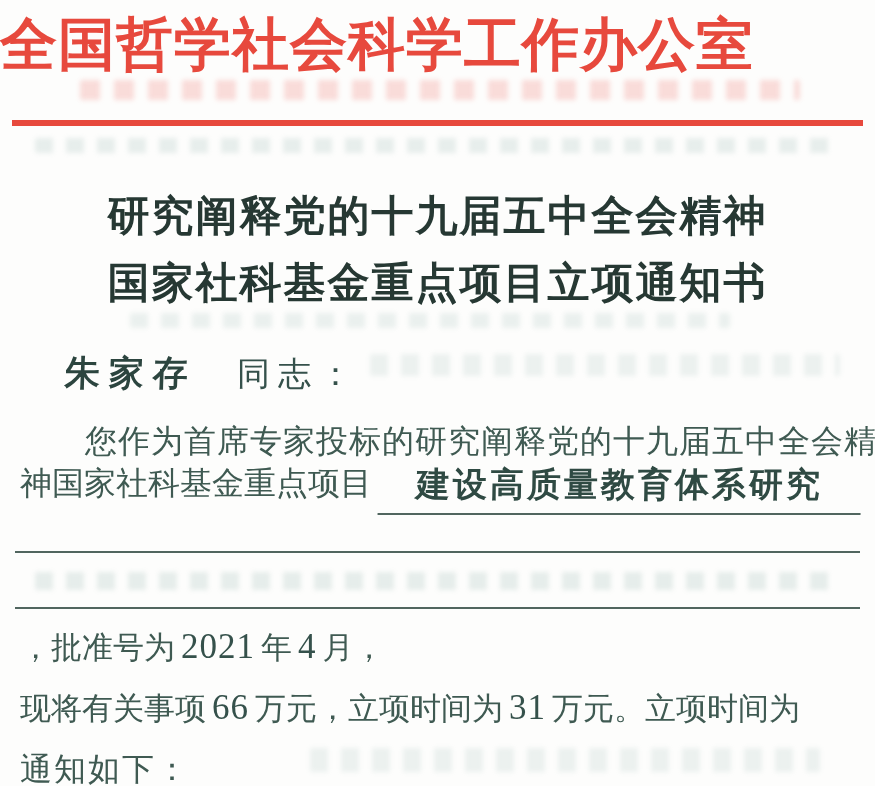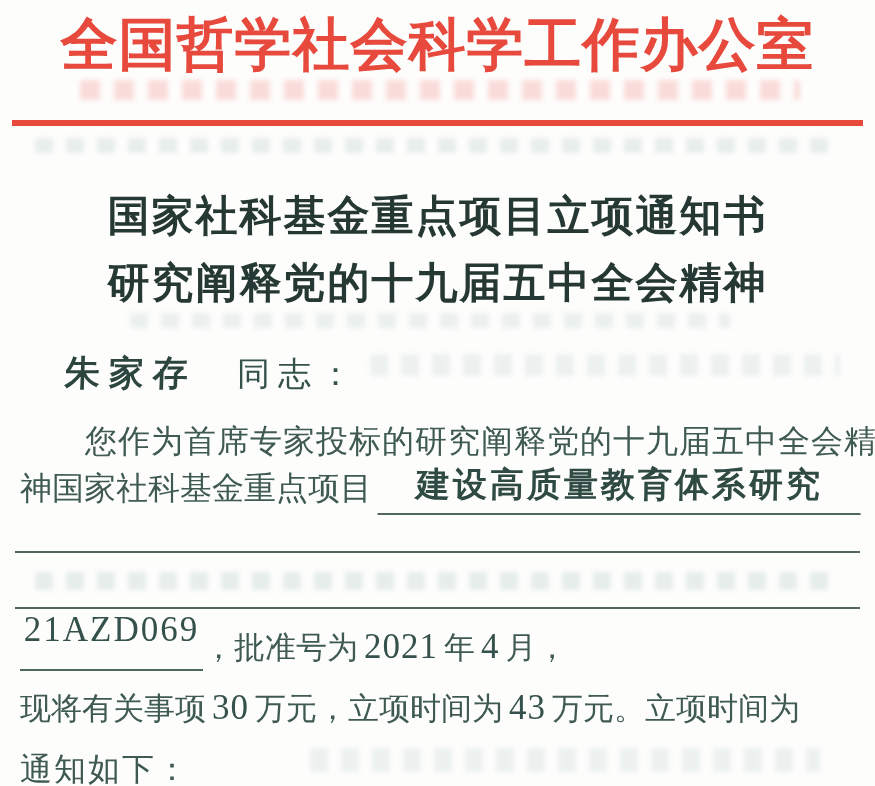--- a/index.html
+++ b/index.html
@@ -10,21 +10,20 @@
     overflow:hidden;
   }
   .page {
     position:relative; width:875px; height:786px;
     background:#fdfdfc;
   }
 
   
   .letterhead {
     position:absolute; top:8px; left:0; width:100%;
-    text-align:center;
     font-size:57px; font-weight:bold; letter-spacing:1px;
     line-height:74px;
   }
   .red-rule {
     position:absolute; top:120px; left:12px; width:851px; height:6px;
   }
 
   
   .doc-title {
     position:absolute; top:183px; left:0; width:100%;
@@ -45,21 +44,21 @@
   }
   .salutation { letter-spacing:8px; }
 
   
   .body-text { color:#3f5a52; font-size:32px; white-space:nowrap; }
 
   .para-line1 { position:absolute; top:420px; left:85px; letter-spacing:1px; }
 
   .para-line2 {
     position:absolute; top:462px; left:20px; right:14px;
-    display:flex; align-items:center;
+    display:flex; align-items:flex-start;
   }
   .blank-project {
     flex:1; margin-left:6px;
     border-bottom:2px solid #51665f;
     text-align:center;
     font-weight:bold; font-size:34px; letter-spacing:3px;
     color:#2f4a43; padding-bottom:5px;
     display:inline-block; transform:skewX(-1deg);
   }
 
@@ -115,45 +114,45 @@
 
 <div class="page">
 
   <div class="letterhead" style="color: rgb(231, 73, 61);">全国哲学社会科学工作办公室</div>
 
   <div class="ghost ghost-pink g-a"></div>
   <div class="red-rule" style="background: rgb(231, 73, 61);"></div>
   <div class="ghost g-b"></div>
 
   <div class="doc-title">
+    <div>研究阐释党的十九届五中全会精神</div>
     <div>国家社科基金重点项目立项通知书</div>
-    <div>研究阐释党的十九届五中全会精神</div>
   </div>
   <div class="ghost g-c"></div>
 
   <div class="greeting">
     <span class="recipient">朱家存</span><span class="salutation">同志：</span>
   </div>
   <div class="ghost g-d"></div>
 
   <div class="body-text para-line1">您作为首席专家投标的研究阐释党的十九届五中全会精</div>
 
   <div class="body-text para-line2">
     <span>神国家社科基金重点项目</span>
     <span class="blank-project">建设高质量教育体系研究</span>
   </div>
 
   <div class="blank-rule blank-rule-1"></div>
   <div class="ghost g-e"></div>
   <div class="blank-rule blank-rule-2"></div>
 
   <div class="body-text approval-line">
-    <span class="blank-approval"><span class="num-above">21AZD069</span></span><span>，批准号为</span><span class="num">2021</span><span>年</span><span class="num">4</span><span>月，</span>
+    <span>，批准号为</span><span class="num">2021</span><span>年</span><span class="num">4</span><span>月，</span>
   </div>
 
   <div class="body-text funding-line">
-    <span>现将有关事项</span><span class="num">30</span><span>万元，立项时间为</span><span class="num">43</span><span>万元。立项时间为</span>
+    <span>现将有关事项</span><span class="num">66</span><span>万元，立项时间为</span><span class="num">31</span><span>万元。立项时间为</span>
   </div>
 
   <div class="body-text closing-line">通知如下：</div>
   <div class="ghost g-f"></div>
 
 </div>
 
 </body></html>

